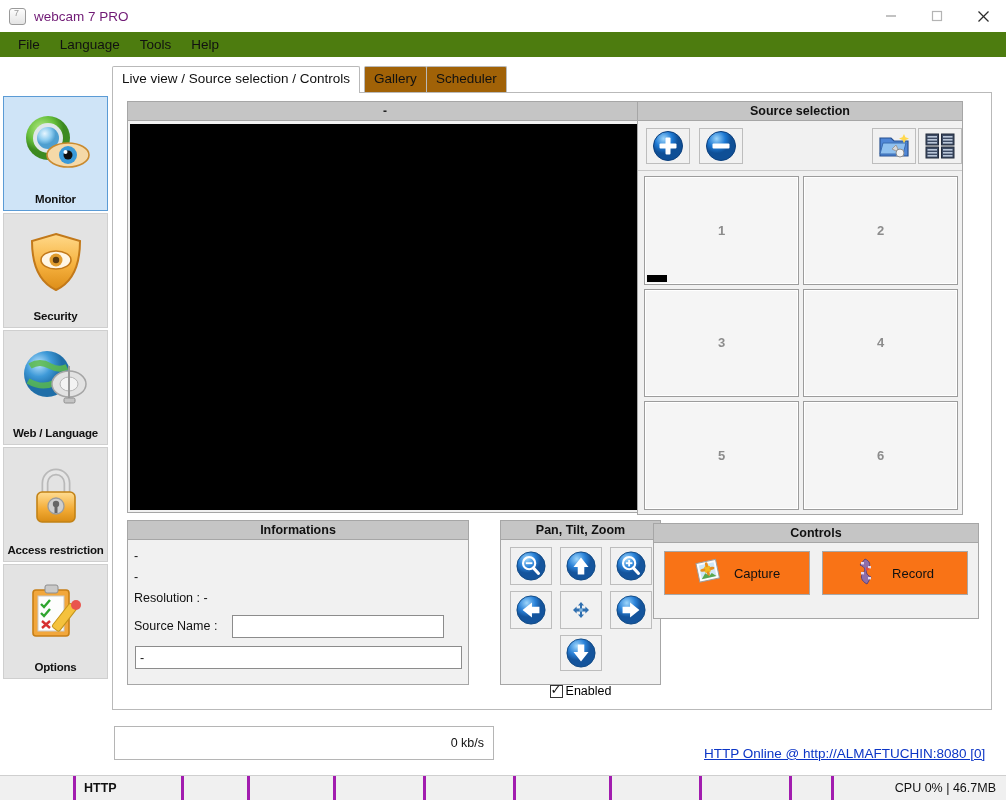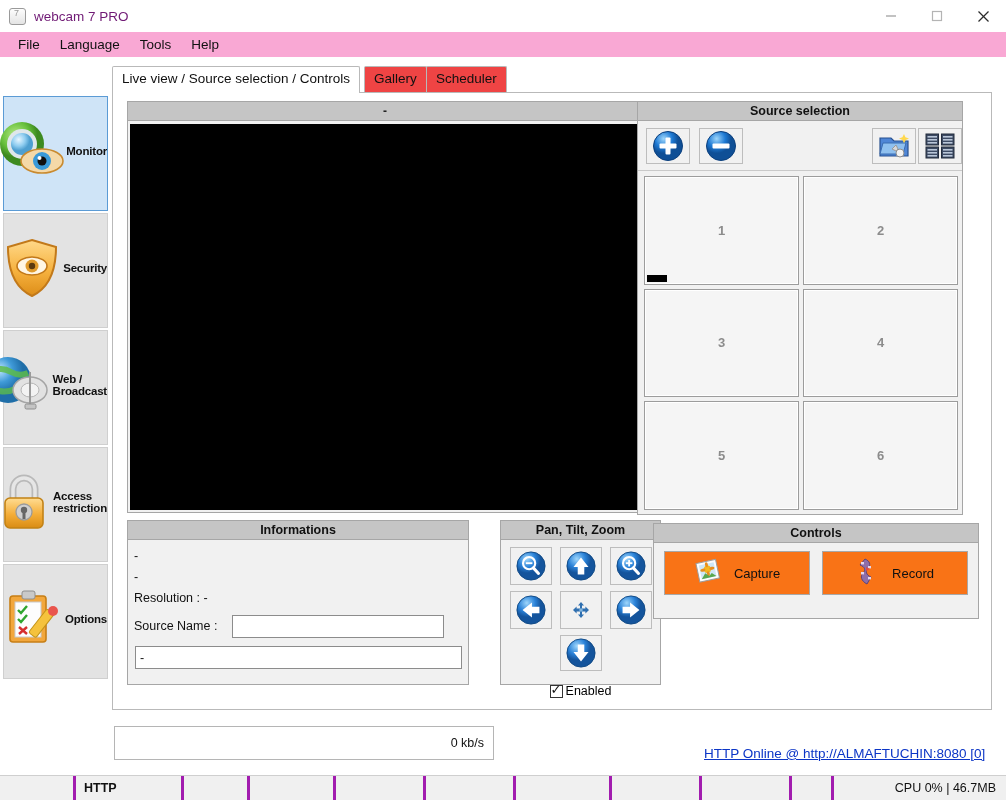--- a/index.html
+++ b/index.html
@@ -34,46 +34,46 @@
   .winbtns { margin-left: auto; display: flex; height: 32px; }
   .winbtn {
     width: 46px; height: 32px; display: flex; align-items: center; justify-content: center;
     font-size: 13px; color: #202020;
   }
   .winbtn svg { display: block; }
 
   
   .menubar {
     position: absolute; left: 0; top: 32px; width: 1006px; height: 25px;
-    background: #f9a8d4; display: flex; align-items: center; padding-left: 8px;
+    background: #4d7c0f; display: flex; align-items: center; padding-left: 8px;
   }
   .menu-item { padding: 3px 10px; font-size: 13.5px; color: #111; }
 
   
   .sidebar {
     position: absolute; left: 0; top: 96px; width: 110px; height: 580px;
   }
   .side-item {
     position: absolute; left: 3px; width: 105px;
     background: #e3e3e3;
     border: 1px solid #cfcfcf;
-    display: flex; flex-direction: row; align-items: center; justify-content: flex-end;
+    display: flex; flex-direction: column; align-items: center; justify-content: flex-end;
     padding-bottom: 5px;
   }
   .side-item.selected { background: #cfe4f7; border: 1px solid #5b9bd5; }
   .side-ico { flex: 1; display: flex; align-items: center; justify-content: center; width: 100%; }
   .side-label { font-size: 11.5px; font-weight: bold; color: #111; letter-spacing: -0.2px; }
 
   
   .tabstrip { position: absolute; left: 112px; top: 66px; width: 880px; height: 27px; }
   .tab {
     position: absolute; top: 0; height: 27px; padding: 4px 9px 0 9px;
     font-size: 13.5px; color: #111;
     border: 1px solid #b9b9b9; border-bottom: none;
-    background: #ef4444;
+    background: #a16207;
     border-radius: 2px 2px 0 0;
   }
   .tab.active { background: #ffffff; border-color: #b9b9b9; z-index: 3; }
   .tabpage {
     position: absolute; left: 112px; top: 92px; width: 880px; height: 618px;
     background: #ffffff; border: 1px solid #b9b9b9;
   }
 
   
   .group { position: absolute; border: 1px solid #a6a6a6; background: #f1f1f1; }
@@ -261,21 +261,21 @@
             </defs>
           <circle cx="27" cy="28" r="23" fill="url(#gGlobe)"></circle>
           <path d="M10 20 q10 -6 20 0 q9 5 17 1" fill="none" stroke="#5dbb4a" stroke-width="6" opacity=".85"></path>
           <path d="M8 35 q14 8 26 2 q8 -4 15 2" fill="none" stroke="#5dbb4a" stroke-width="6" opacity=".8"></path>
           <ellipse cx="49" cy="38" rx="17" ry="13" fill="#e2e2e2" stroke="#a5a5a5" stroke-width="1.5"></ellipse>
           <ellipse cx="49" cy="38" rx="9" ry="7" fill="#f3f3f3" stroke="#b5b5b5" stroke-width="1"></ellipse>
           <line x1="49" y1="20" x2="49" y2="56" stroke="#9a9a9a" stroke-width="2"></line>
           <rect x="44" y="52" width="11" height="5" rx="1.5" fill="#c4c4c4" stroke="#8f8f8f"></rect>
         </svg>
       </div>
-      <div class="side-label">Web / Broadcast</div>
+      <div class="side-label">Web / Language</div>
     </div>
 
     <div class="side-item" style="top:351px; height:115px;">
       <div class="side-ico">
         <svg width="58" height="66" viewBox="0 0 58 66">
           <defs>
               <linearGradient id="gLock" x1="0" y1="0" x2="0" y2="1">
             <stop offset="0%" stop-color="#ffdd93"></stop>
                 <stop offset="55%" stop-color="#f4ad38"></stop>
                 <stop offset="100%" stop-color="#d98c14"></stop>

